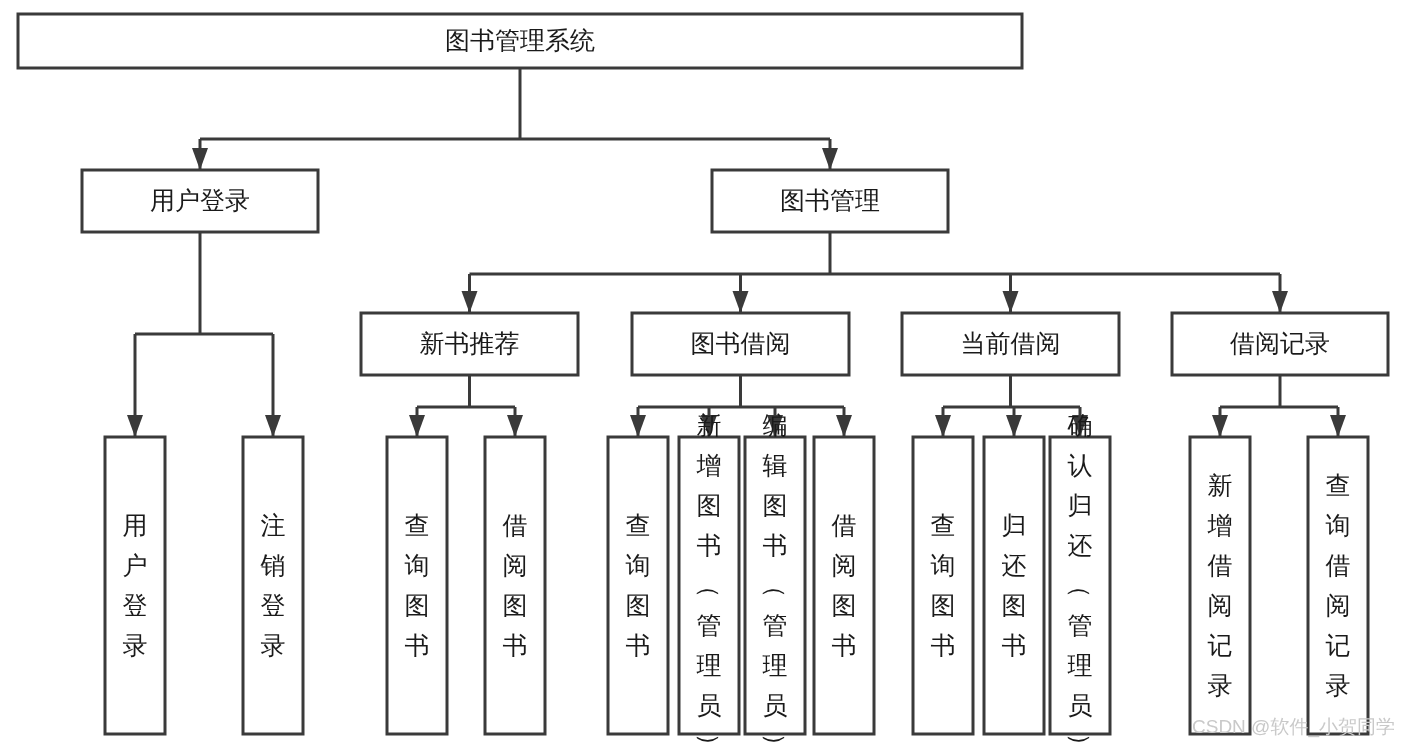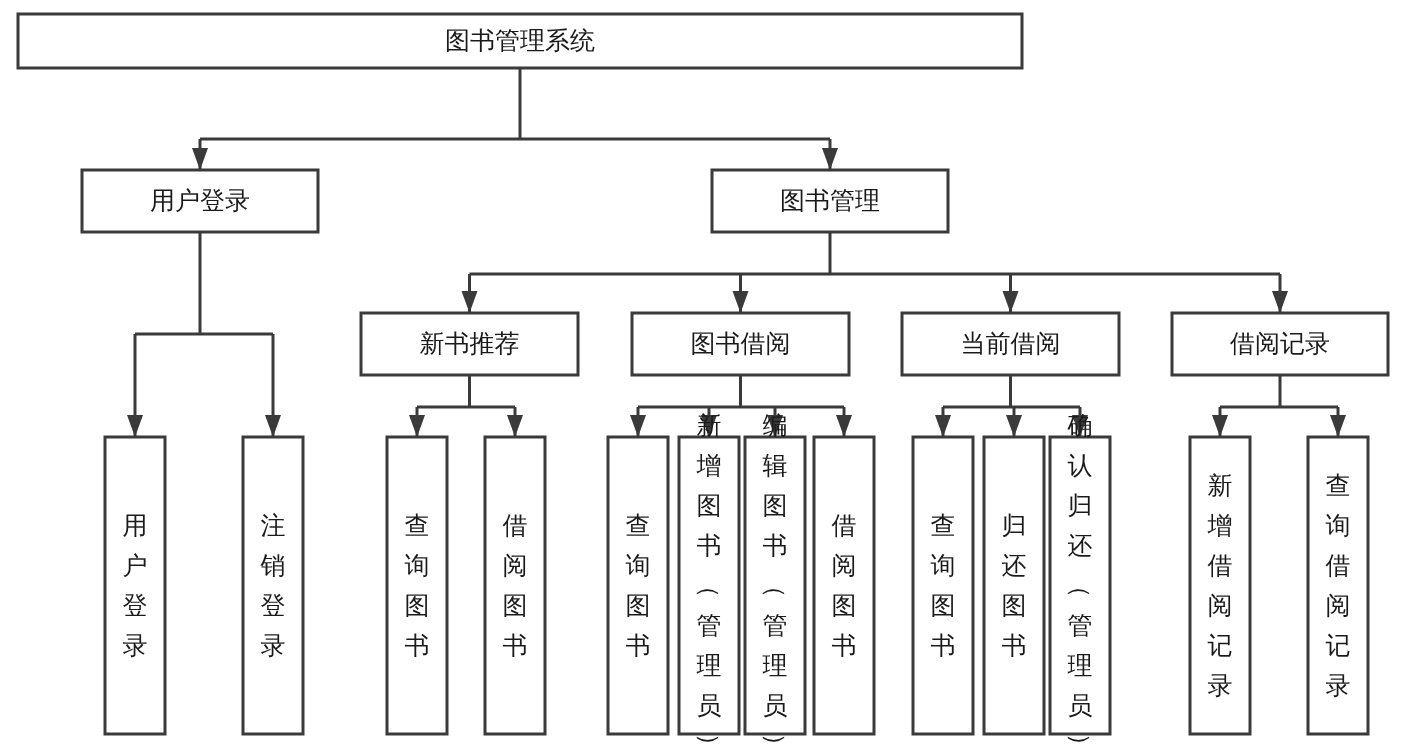--- a/index.html
+++ b/index.html
@@ -273,14 +273,15 @@
           <text x="1338" y="493.5" class="vlabel">查</text>
           <text x="1338" y="533.5" class="vlabel">询</text>
           <text x="1338" y="573.5" class="vlabel">借</text>
           <text x="1338" y="613.5" class="vlabel">阅</text>
           <text x="1338" y="653.5" class="vlabel">记</text>
           <text x="1338" y="693.5" class="vlabel">录</text>
         </g>
       </g>
   </svg>
 
+  <div class="watermark" style="left: 1192px; top: 714px; color: rgb(201, 201, 201);">CSDN @软件_小贺同学</div>
 
 </div>
 
 </body></html>

